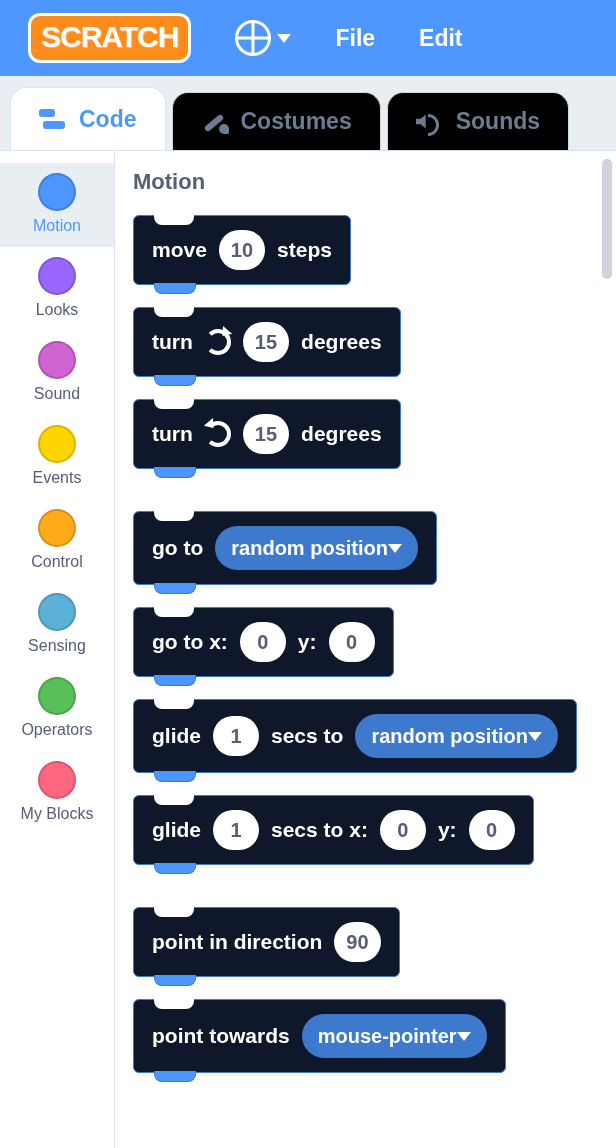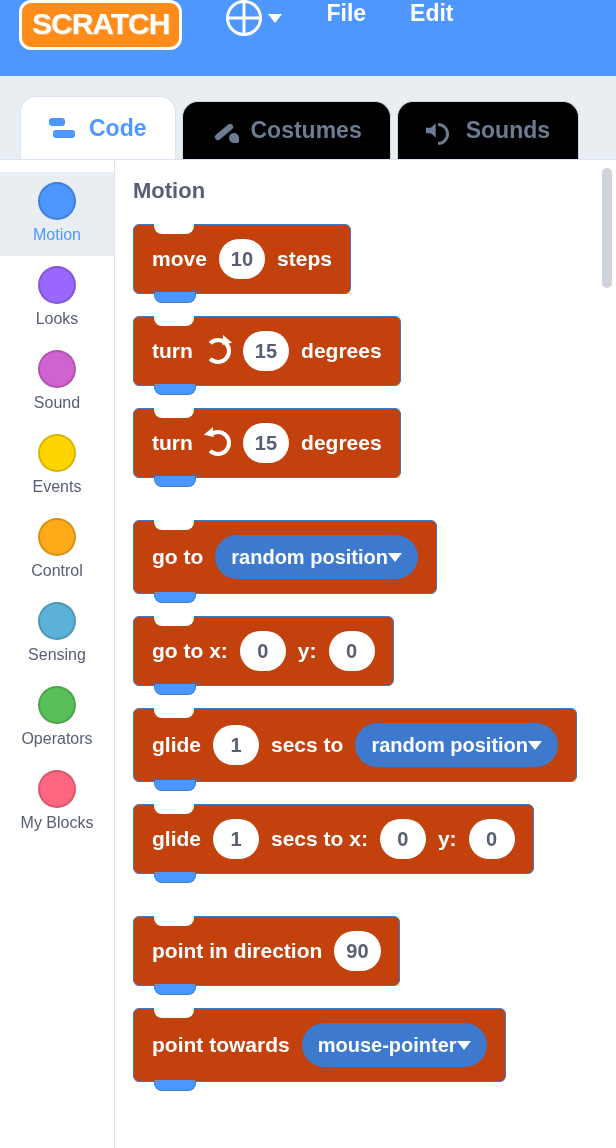--- a/index.html
+++ b/index.html
@@ -1,33 +1,33 @@
 <!DOCTYPE html>
 <html><head>
 <meta charset="utf-8">
 <style>
   * { box-sizing: border-box; margin: 0; padding: 0; font-family: "Helvetica Neue", Helvetica, Arial, sans-serif; }
   html, body { width: 616px; height: 1148px; overflow: hidden; background: #fff; }
 
   
-  .menubar { height: 76px; background: #4d97ff; display: flex; align-items: flex-start; padding: 0 19px; gap: 44px; }
+  .menubar { height: 76px; background: #4d97ff; display: flex; align-items: center; padding: 0 28px; gap: 44px; }
   .logo { font-family: Arial, sans-serif; font-weight: 900; font-size: 30px; letter-spacing: -1px; color: #fff; background: #ff8c1a; padding: 4px 10px 6px 10px; border-radius: 12px; border: 3px solid #fff; text-shadow: 1px 1px 0 #ffb366; }
   .globe { width: 36px; height: 36px; border: 3px solid #fff; border-radius: 50%; position: relative; }
   .globe::before { content: ""; position: absolute; left: 50%; top: -3px; bottom: -3px; width: 3px; background: #fff; transform: translateX(-50%); }
   .globe::after { content: ""; position: absolute; top: 50%; left: -3px; right: -3px; height: 3px; background: #fff; transform: translateY(-50%); }
   .globe-wrap { display: flex; align-items: center; gap: 6px; }
   .caret { width: 0; height: 0; border-left: 7px solid transparent; border-right: 7px solid transparent; border-top: 9px solid #fff; }
   .menu-item { color: #fff; font-weight: 700; font-size: 23px; cursor: pointer; }
   .bulb { display: flex; align-items: center; gap: 10px; }
   .bulb-icon { width: 28px; height: 28px; background: #fff; border-radius: 50%; position: relative; }
   .bulb-icon::before, .bulb-icon::after { content: ""; position: absolute; background: #fff; }
   .bulb-icon::before { width: 4px; height: 8px; left: 12px; top: -10px; box-shadow: -14px 6px 0 #fff, 14px 6px 0 #fff, -10px -2px 0 #fff, 10px -2px 0 #fff; border-radius: 2px; }
 
   
-  .tabs { height: 84px; background: #e9eef2; display: flex; align-items: flex-end; padding-left: 20px; border-bottom: 1px solid #d9e3f2; }
+  .tabs { height: 75px; background: #e9eef2; display: flex; align-items: flex-end; padding-left: 10px; border-bottom: 1px solid #d9e3f2; }
   .tab { height: 58px; padding: 0 28px; display: flex; align-items: center; gap: 14px; font-size: 23px; font-weight: 600; color: #6b7c93; background: #000000; border-radius: 16px 16px 0 0; margin-right: 6px; cursor: pointer; border: 1px solid #d0d7de; border-bottom: none; }
   .tab.active { background: #fff; color: #4d97ff; height: 63px; border-color: #d9e3f2; }
   .tab-icon { width: 26px; height: 20px; position: relative; }
   .code-icon::before, .code-icon::after { content: ""; position: absolute; background: #4d97ff; border-radius: 3px; }
   .code-icon::before { width: 16px; height: 8px; top: 0; left: 0; }
   .code-icon::after  { width: 22px; height: 8px; bottom: 0; left: 4px; }
   .paint-icon::before { content: ""; position: absolute; width: 22px; height: 6px; background: #6b7c93; border-radius: 3px; transform: rotate(-40deg); top: 8px; left: 2px; }
   .paint-icon::after { content: ""; position: absolute; width: 10px; height: 10px; background: #6b7c93; border-radius: 6px 6px 2px 6px; bottom: -2px; right: -2px; }
   .sound-icon::before { content: ""; position: absolute; width: 10px; height: 14px; background: #6b7c93; top: 3px; left: 0; clip-path: polygon(0 30%, 50% 30%, 100% 0, 100% 100%, 50% 70%, 0 70%); }
   .sound-icon::after { content: ""; position: absolute; border: 3px solid #6b7c93; border-left: none; border-radius: 0 20px 20px 0; width: 8px; height: 16px; left: 12px; top: 2px; }
@@ -38,21 +38,21 @@
   .cat { display: flex; flex-direction: column; align-items: center; gap: 6px; padding: 10px 0 12px 0; cursor: pointer; }
   .cat.active { background: #e9eef2; }
   .cat-swatch { width: 38px; height: 38px; border-radius: 50%; border: 2px solid rgba(0,0,0,0.15); }
   .cat-label { font-size: 16px; color: #575e75; font-weight: 500; }
   .cat.active .cat-label { color: #4d97ff; }
 
   .palette { flex: 1; background: #fff; padding: 18px 18px 40px 18px; overflow-y: auto; position: relative; }
   .palette h2 { font-size: 22px; font-weight: 700; color: #575e75; margin-bottom: 20px; }
 
   
-  .block { position: relative; background: #c2410c; color: #fff; font-weight: 600; font-size: 21px; border-radius: 6px; padding: 14px 18px; margin-bottom: 22px; display: inline-flex; align-items: center; gap: 12px; border: 1px solid #3d79cc; cursor: grab; }
+  .block { position: relative; background: #0f172a; color: #fff; font-weight: 600; font-size: 21px; border-radius: 6px; padding: 14px 18px; margin-bottom: 22px; display: inline-flex; align-items: center; gap: 12px; border: 1px solid #3d79cc; cursor: grab; }
   .block::before { content: ""; position: absolute; top: -1px; left: 20px; width: 40px; height: 10px; background: #fff; border-radius: 0 0 8px 8px; }
   .block::after { content: ""; position: absolute; bottom: -10px; left: 20px; width: 40px; height: 10px; background: #4c97ff; border: 1px solid #3d79cc; border-top: none; border-radius: 0 0 8px 8px; }
   .num-input { background: #fff; color: #575e75; font-weight: 700; font-size: 20px; min-width: 46px; height: 40px; border-radius: 20px; display: inline-flex; align-items: center; justify-content: center; padding: 0 12px; }
   .dd { background: #3d79cc; color: #fff; height: 44px; border-radius: 22px; display: inline-flex; align-items: center; gap: 0; padding: 0 16px; font-weight: 600; font-size: 20px; }
   .dd .caret { border-top-color: #fff; }
   .rot { width: 26px; height: 26px; border: 4px solid #fff; border-radius: 50%; border-left-color: transparent; position: relative; }
   .rot.cw::after, .rot.ccw::after { content: ""; position: absolute; width: 0; height: 0; border-left: 6px solid transparent; border-right: 6px solid transparent; }
   .rot.cw::after  { border-top: 8px solid #fff; top: -4px; right: -4px; transform: rotate(40deg); }
   .rot.ccw::after { border-top: 8px solid #fff; top: -4px; left: -4px; transform: rotate(-40deg) scaleX(-1); }
   .block-row { display: block; }

